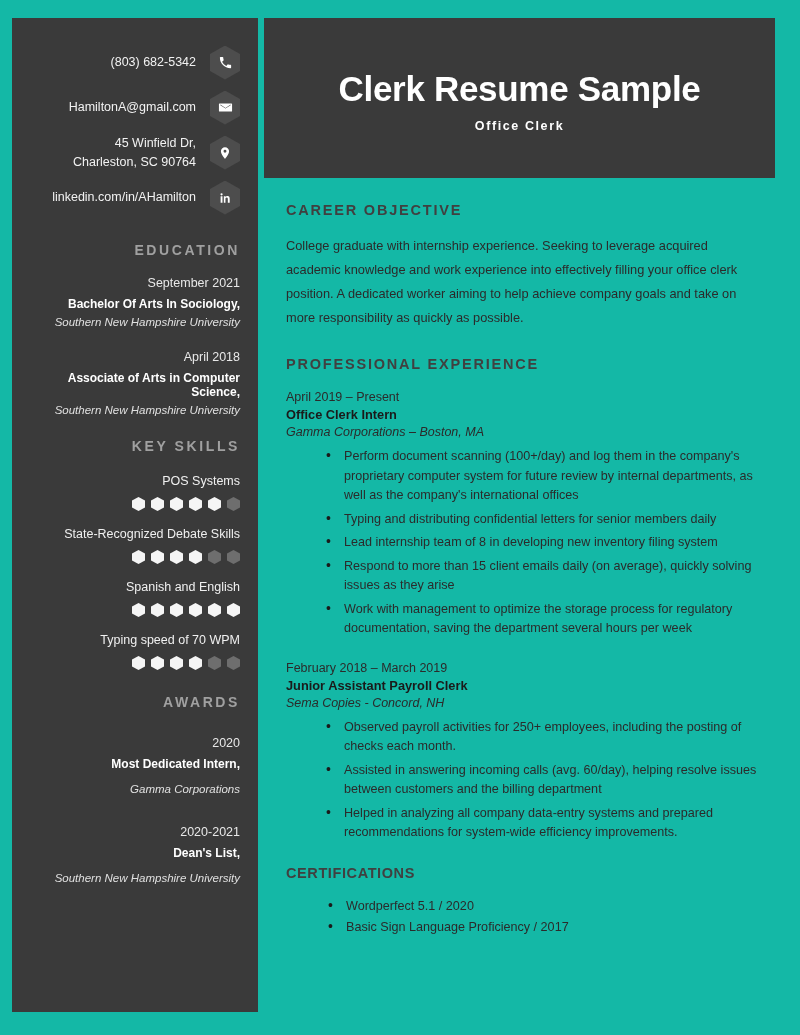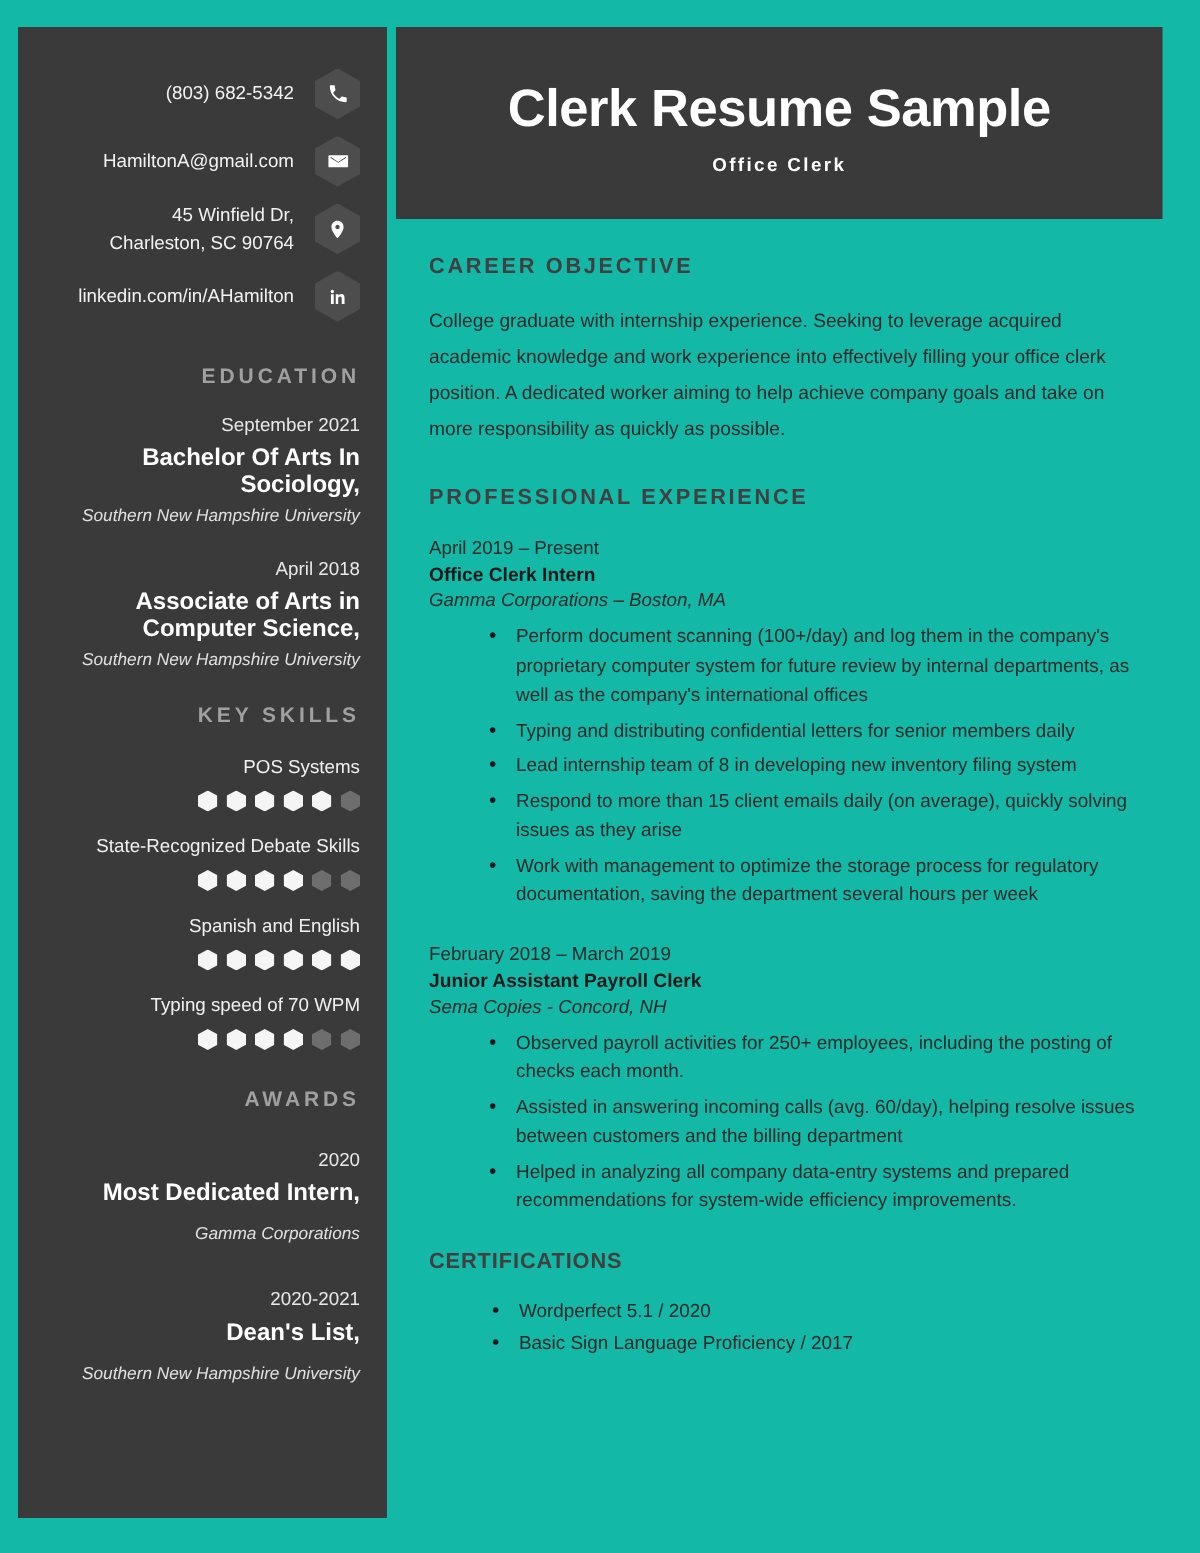--- a/index.html
+++ b/index.html
@@ -82,21 +82,21 @@
     padding: 0 18px 0 10px;
     margin-top: 14px;
   }
   .edu-date, .award-date {
     color: #e8e8e8;
     font-size: 12.5px;
     margin-bottom: 7px;
   }
   .edu-degree, .award-title {
     color: #ffffff;
-    font-size: 16px;
+    font-size: 12px;
     font-weight: bold;
     margin-bottom: 5px;
   }
   .edu-school, .award-org {
     color: #e0e0e0;
     font-size: 11.5px;
     font-style: italic;
   }
   .award-block .award-title { margin-bottom: 12px; }
   .award-block { margin-top: 22px; }
@@ -127,21 +127,21 @@
 
   
   .main {
     position: absolute;
     left: 264px;
     top: 18px;
     width: 511px;
   }
   .banner {
     background: #3a3a3a;
-    height: 128px;
+    height: 160px;
     display: flex;
     flex-direction: column;
     align-items: center;
     justify-content: center;
     padding-top: 4px;
     box-sizing: border-box;
   }
   .banner-title {
     color: #ffffff;
     font-size: 35px;

